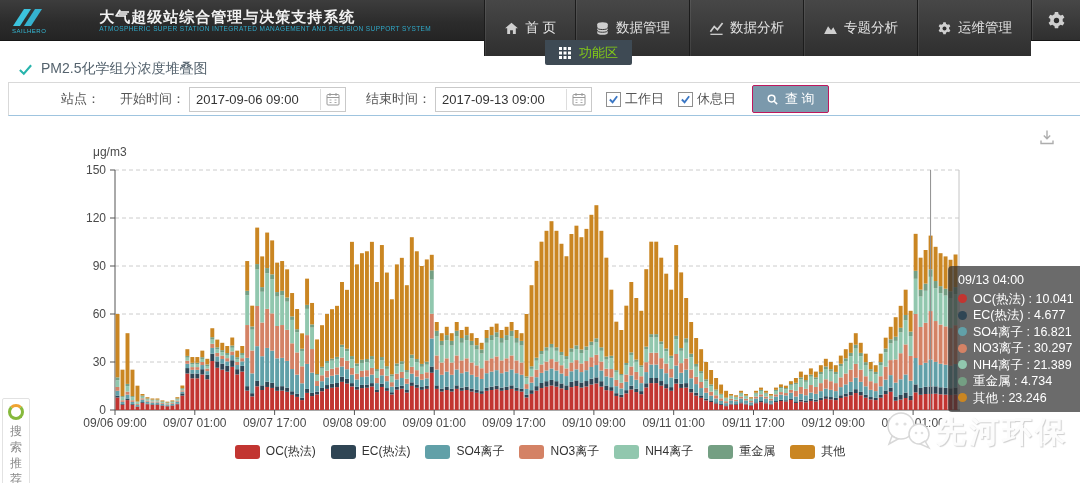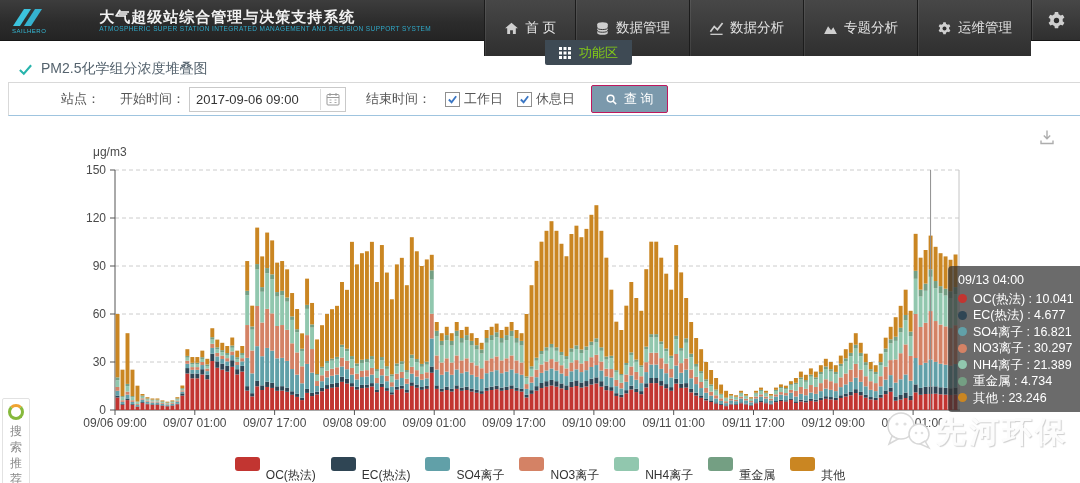--- a/index.html
+++ b/index.html
@@ -52,21 +52,21 @@
              border-radius:2px;color:#fff;font-size:13px;display:flex;align-items:center;cursor:pointer;}
   .query-btn .mag{margin-right:6px;display:inline-flex;}
   
   .chart-wrap{position:absolute;left:0;top:120px;width:1080px;height:363px;}
   #chart-svg{position:absolute;left:0;top:0;}
   .dl-icon{position:absolute;left:1038px;top:8px;width:20px;height:20px;cursor:pointer;}
   .legend{position:absolute;left:0;top:323px;width:1080px;display:flex;justify-content:center;
           align-items:center;gap:15px;}
   .lg-item{display:flex;align-items:center;gap:6px;cursor:pointer;}
   .lg-chip{width:25px;height:14px;border-radius:3px;}
-  .lg-txt{font-size:12px;color:#333;margin-top:24px;}
+  .lg-txt{font-size:12px;color:#333;}
   
   .tooltip{position:absolute;left:948px;top:266px;width:150px;background:rgba(50,50,50,.72);
            border-radius:4px;padding:6px 10px;color:#fff;font-size:12.5px;line-height:16.5px;
            pointer-events:none;z-index:30;}
   .tt-title{margin-bottom:2px;}
   .tt-row{display:flex;align-items:center;white-space:nowrap;}
   .tt-dot{width:9px;height:9px;border-radius:50%;margin-right:6px;flex:none;}
   
   .watermark{position:absolute;left:884px;top:408px;display:flex;align-items:center;z-index:20;}
   .wm-text{font-size:30px;font-weight:bold;letter-spacing:3px;color:#fcfcfc;
@@ -186,20 +186,30 @@
     <input value="2017-09-06 09:00" style="">
     <span class="cal">
       <svg width="14" height="14" viewBox="0 0 14 14">
         <rect x="1" y="2.5" width="12" height="10.5" rx="1" fill="none" stroke="#999"></rect>
         <path d="M1 5.5 H13 M4 1 V4 M10 1 V4" stroke="#999" fill="none"></path>
         <path d="M3.5 8 h2 M8.5 8 h2 M3.5 10.5 h2 M8.5 10.5 h2" stroke="#aaa"></path>
       </svg>
     </span>
   </div>
   <span class="f-label">结束时间：</span>
+  <div class="f-input">
+    <input value="2017-09-13 09:00" style="">
+    <span class="cal">
+      <svg width="14" height="14" viewBox="0 0 14 14">
+        <rect x="1" y="2.5" width="12" height="10.5" rx="1" fill="none" stroke="#999"></rect>
+        <path d="M1 5.5 H13 M4 1 V4 M10 1 V4" stroke="#999" fill="none"></path>
+        <path d="M3.5 8 h2 M8.5 8 h2 M3.5 10.5 h2 M8.5 10.5 h2" stroke="#aaa"></path>
+      </svg>
+    </span>
+  </div>
   <span class="f-check">
     <span class="box">
       <svg width="11" height="11" viewBox="0 0 12 12">
           <path d="M2 6 L5 9 L10 2.5" stroke="#3a76c4" stroke-width="2" fill="none"></path>
         </svg>
     </span>
     <span>工作日</span>
   </span>
   <span class="f-check">
     <span class="box">

